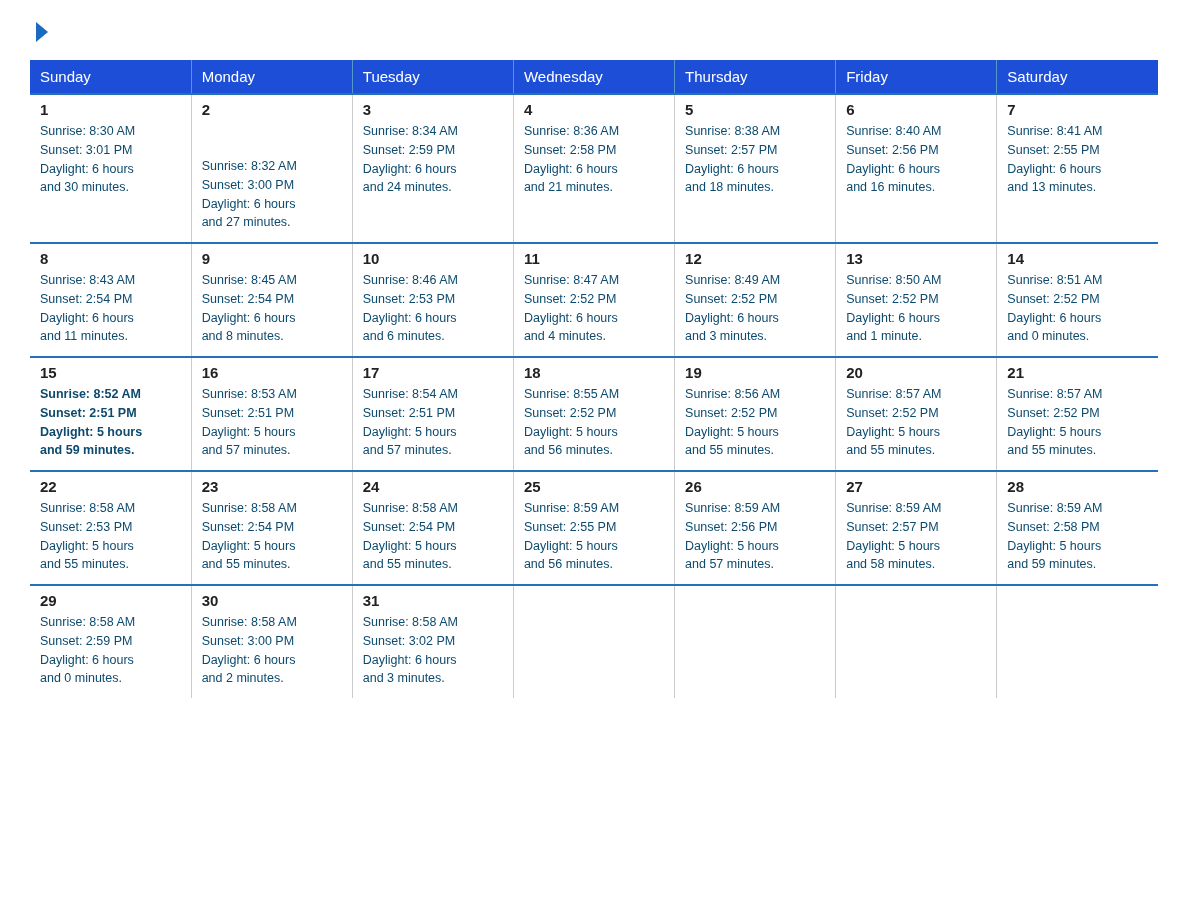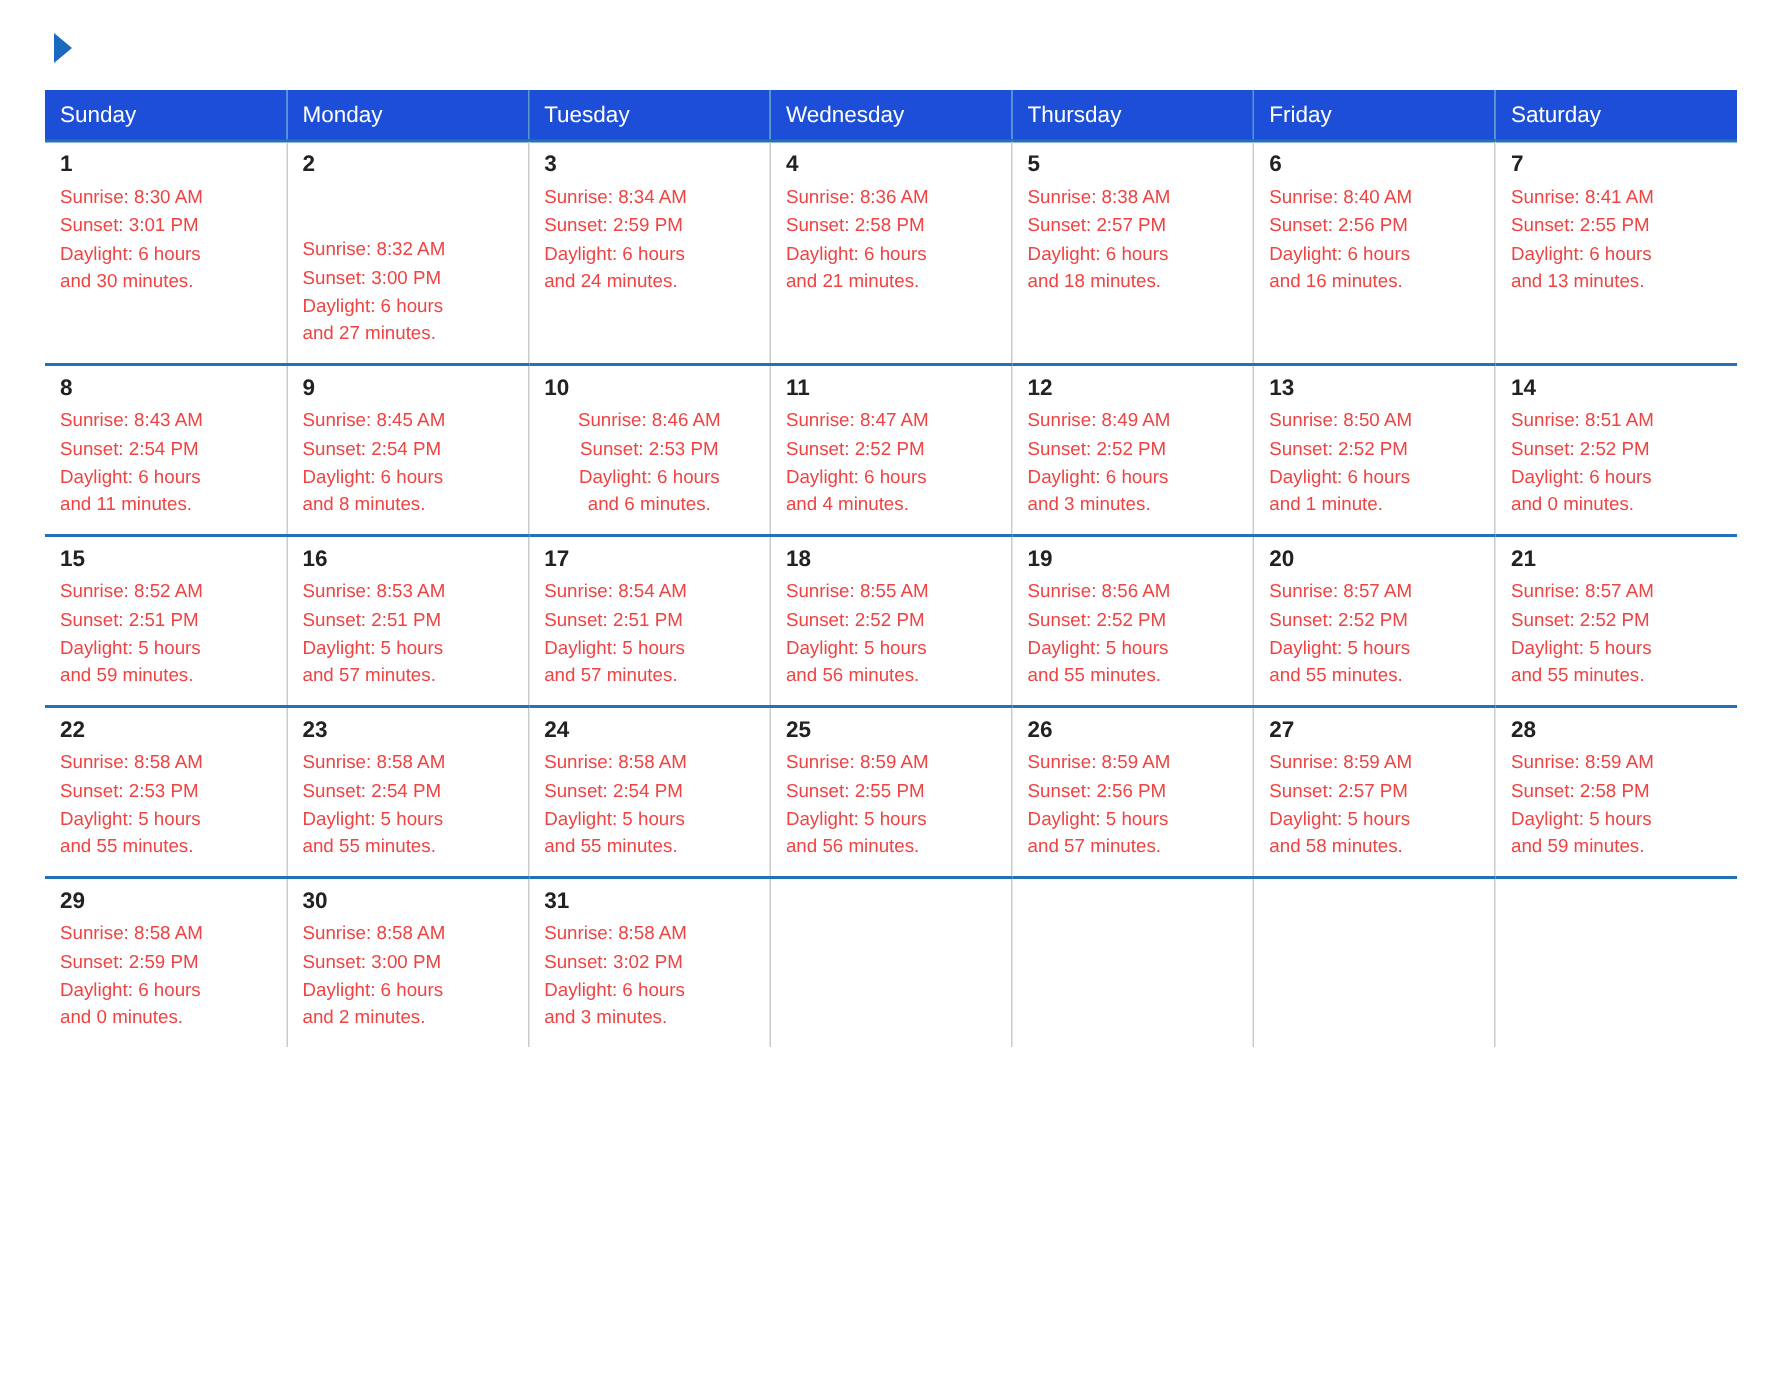--- a/index.html
+++ b/index.html
@@ -81,21 +81,21 @@
     }
     .day-number {
       font-size: 15px;
       font-weight: bold;
       color: #222;
       display: block;
       margin-bottom: 4px;
     }
     .day-info {
       font-size: 12.5px;
-      color: #ef4444;
+      color: #0c4a6e;
       line-height: 1.5;
     }
   </style>
 </head>
 <body>
 
 <div class="header-area">
   <div class="logo">
     <span class="logo-text-general"></span>
     <div style="display:flex;flex-direction:column;align-items:flex-start;">
@@ -185,21 +185,21 @@
         </td>
         <td>
           <span class="day-number">9</span>
           <div class="day-info" style="white-space: pre-line;">Sunrise: 8:45 AM
 Sunset: 2:54 PM
 Daylight: 6 hours
 and 8 minutes.</div>
         </td>
         <td>
           <span class="day-number">10</span>
-          <div class="day-info" style="white-space: pre-line; text-align: center;">Sunrise: 8:46 AM
+          <div class="day-info" style="white-space: pre-line;">Sunrise: 8:46 AM
 Sunset: 2:53 PM
 Daylight: 6 hours
 and 6 minutes.</div>
         </td>
         <td>
           <span class="day-number">11</span>
           <div class="day-info" style="white-space: pre-line;">Sunrise: 8:47 AM
 Sunset: 2:52 PM
 Daylight: 6 hours
 and 4 minutes.</div>
@@ -222,21 +222,21 @@
           <span class="day-number">14</span>
           <div class="day-info" style="white-space: pre-line;">Sunrise: 8:51 AM
 Sunset: 2:52 PM
 Daylight: 6 hours
 and 0 minutes.</div>
         </td>
       </tr>
       <tr>
         <td>
           <span class="day-number">15</span>
-          <div class="day-info" style="white-space: pre-line;">Sunrise: 8:52 AM
+          <div class="day-info" style="white-space: pre-line; font-weight: bold;">Sunrise: 8:52 AM
 Sunset: 2:51 PM
 Daylight: 5 hours
 and 59 minutes.</div>
         </td>
         <td>
           <span class="day-number">16</span>
           <div class="day-info" style="white-space: pre-line;">Sunrise: 8:53 AM
 Sunset: 2:51 PM
 Daylight: 5 hours
 and 57 minutes.</div>

